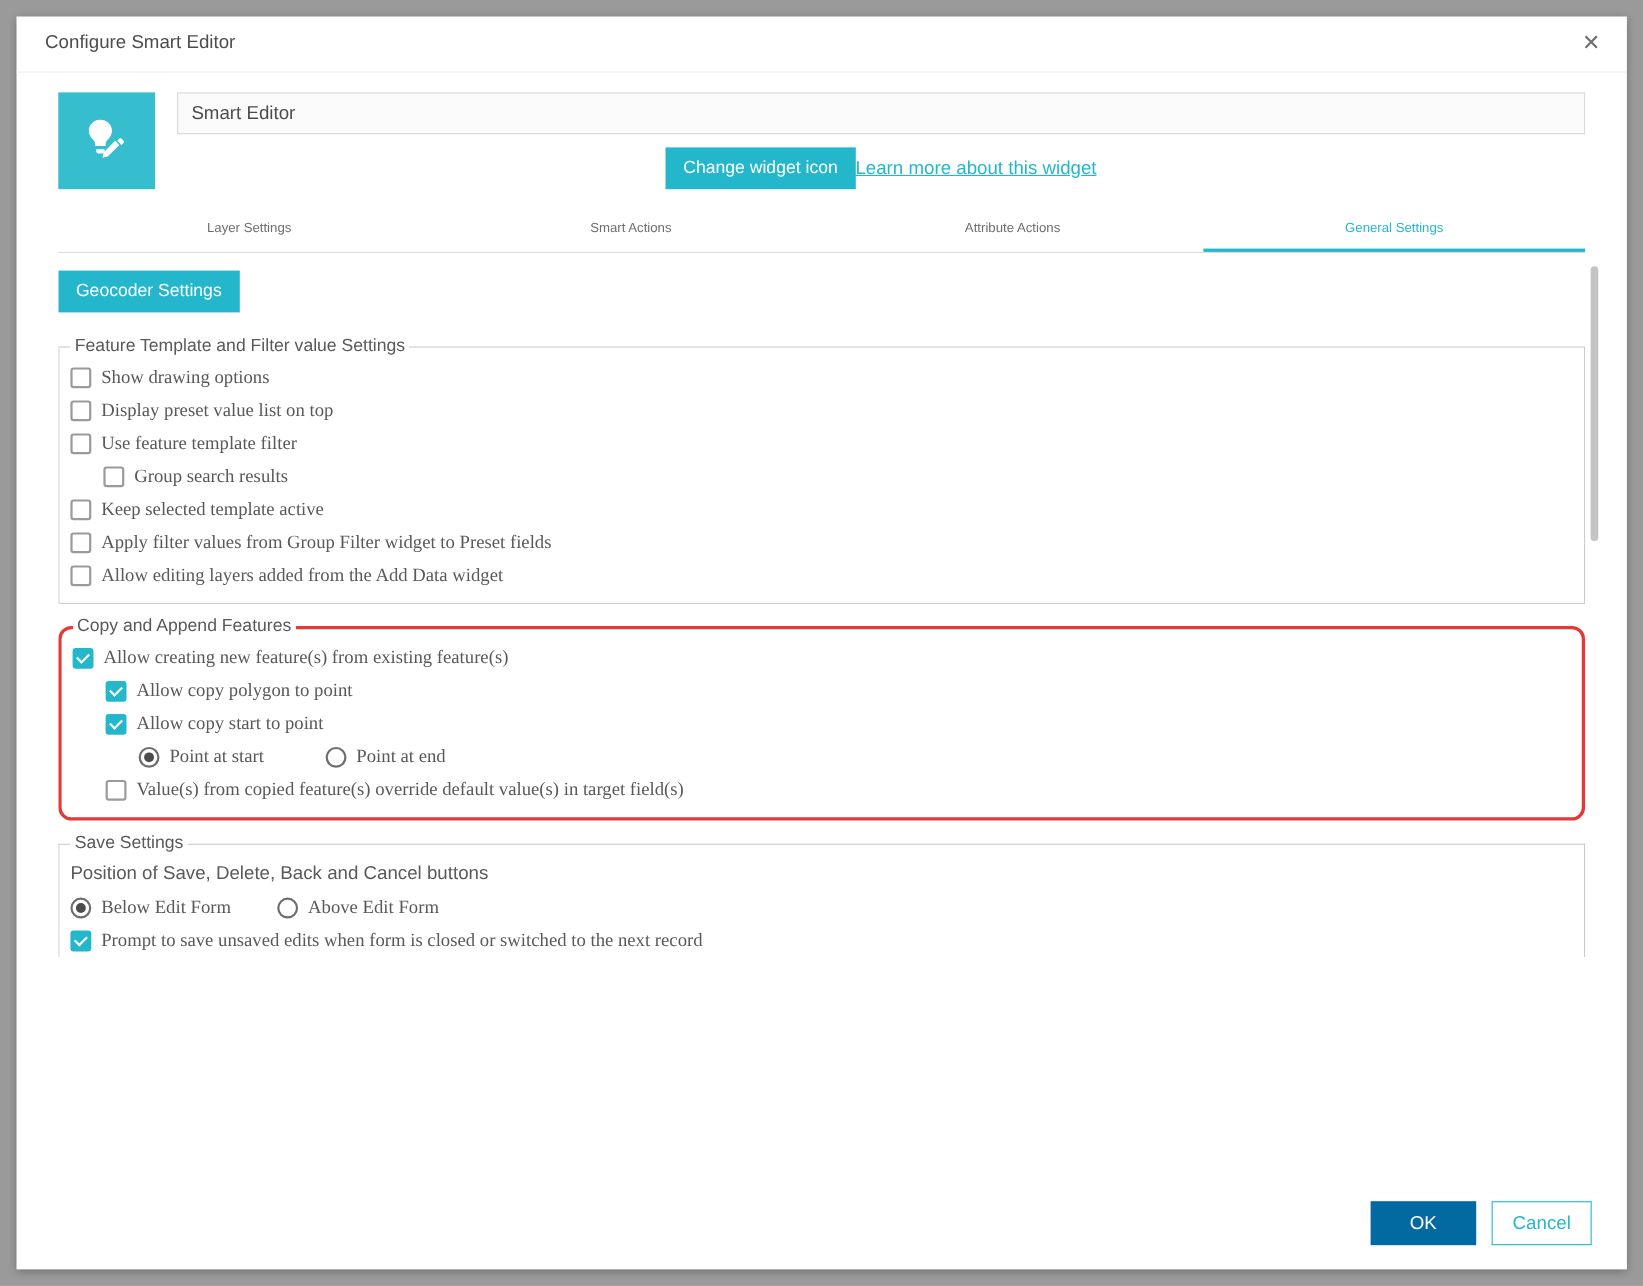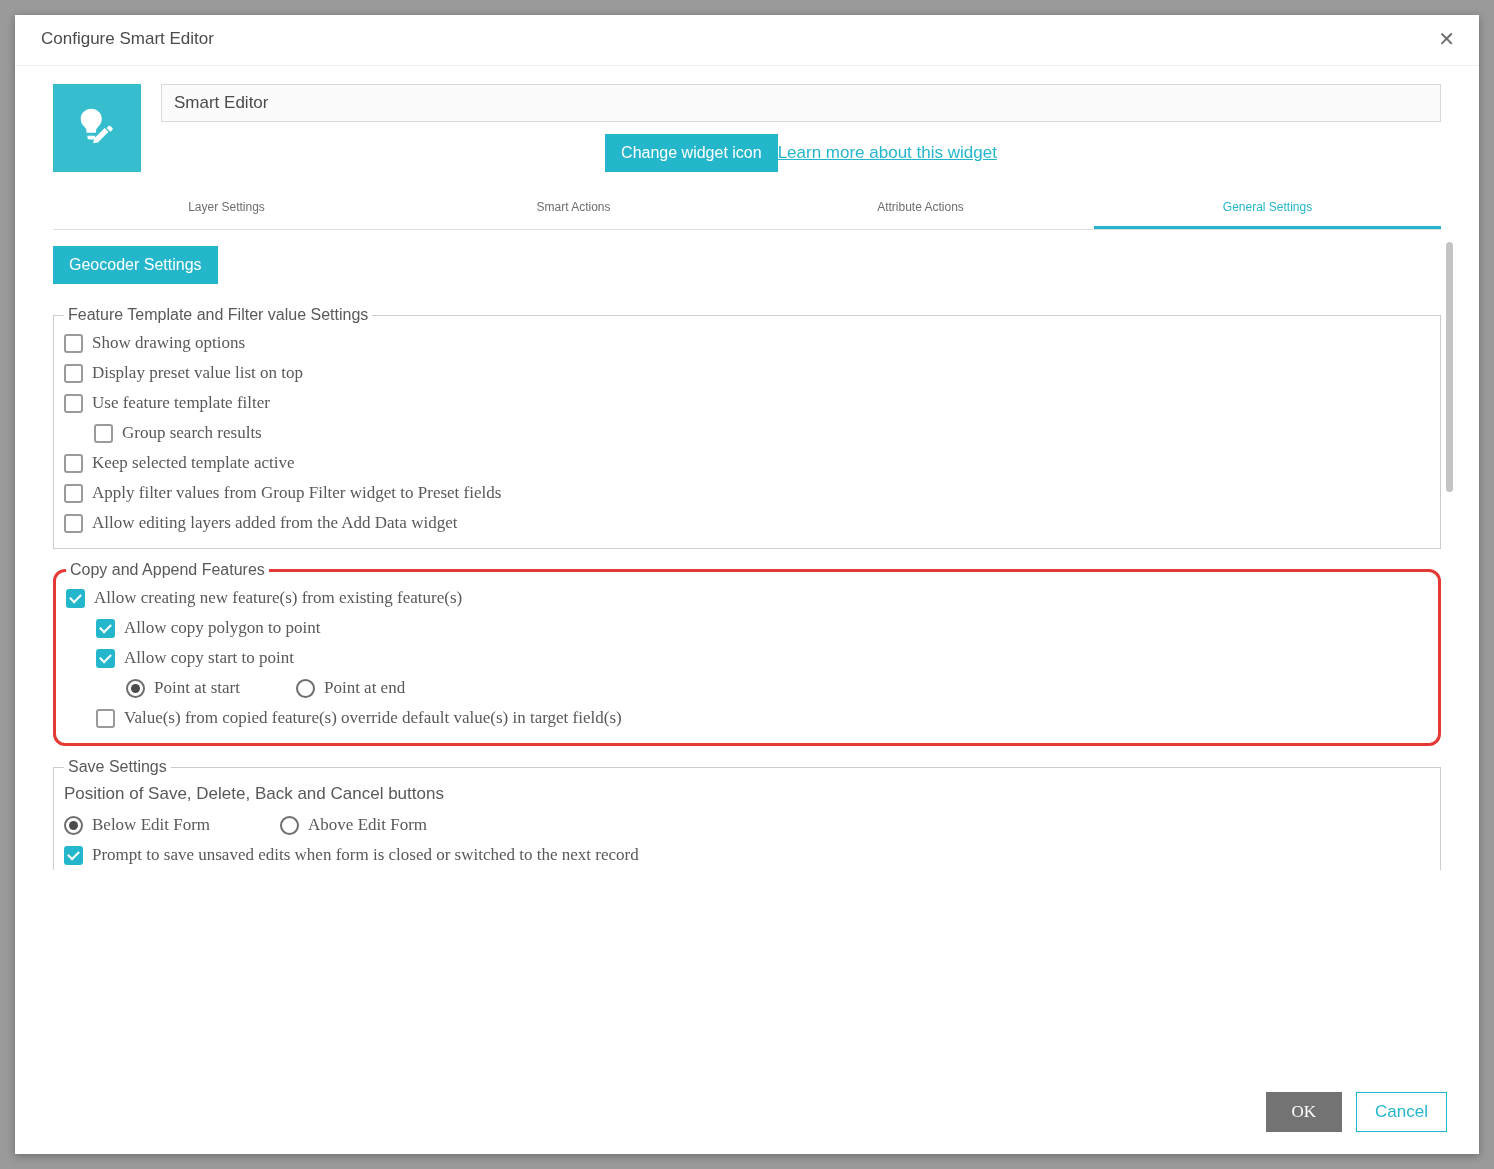--- a/index.html
+++ b/index.html
@@ -169,27 +169,27 @@
   }
   .radio-line { display: flex; gap: 56px; }
   .sub-text { padding: 4px 0 6px 0; color: #595959; font-size: 17px; }
   .footer {
     padding: 20px 32px 22px 0;
     display: flex;
     justify-content: flex-end;
     gap: 14px;
   }
   .btn-ok {
-    background: #737373;
+    background: #0369a1;
     color: #fff;
     border: none;
-    padding: 9px 26px;
+    padding: 9px 36px;
     font-size: 17px;
     cursor: pointer;
-    font-family: Liberation Serif, serif;
+    font-family: Liberation Sans, sans-serif;
   }
   .btn-cancel {
     background: #fff;
     color: #24b7cc;
     border: 1px solid #24b7cc;
     padding: 9px 18px;
     font-size: 17px;
     cursor: pointer;
     font-family: inherit;
   }
@@ -290,21 +290,21 @@
       </div>
       <div class="opt-row indent-2">
           <span class="chk"></span>
           <span class="lbl">Value(s) from copied feature(s) override default value(s) in target field(s)</span>
         </div>
     </fieldset>
 
     <fieldset style="border-bottom:none;margin-bottom:0;padding-bottom:0">
       <legend>Save Settings</legend>
       <div class="sub-text">Position of Save, Delete, Back and Cancel buttons</div>
-      <div class="opt-row radio-line" style="gap:70px">
+      <div class="opt-row radio-line" style="gap:42px">
         <span class="opt-row" style="padding:0">
             <span class="rdo on"></span>
             <span class="lbl">Below Edit Form</span>
           </span>
         <span class="opt-row" style="padding:0">
             <span class="rdo"></span>
             <span class="lbl">Above Edit Form</span>
           </span>
       </div>
       <div class="opt-row">

